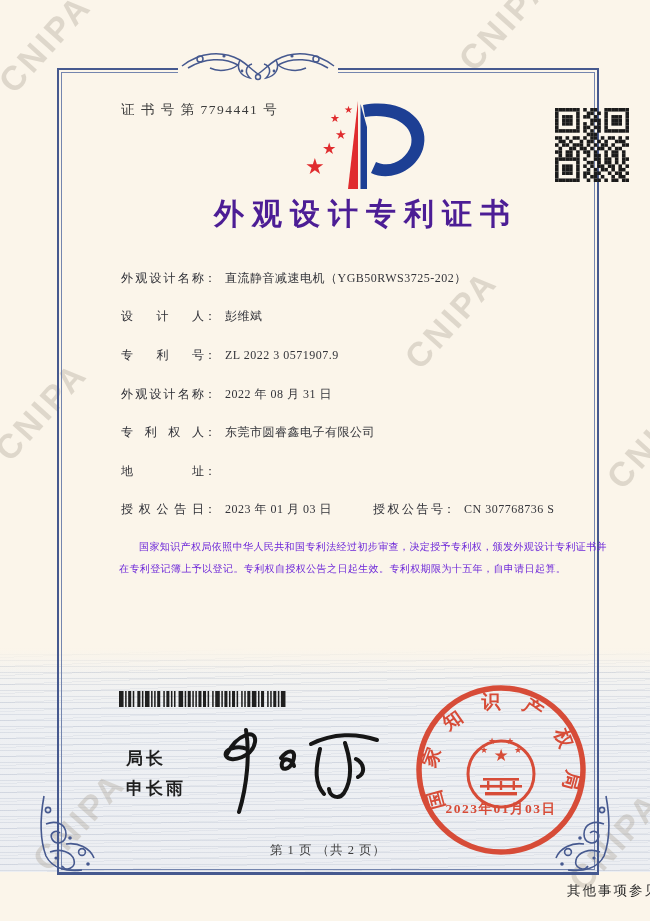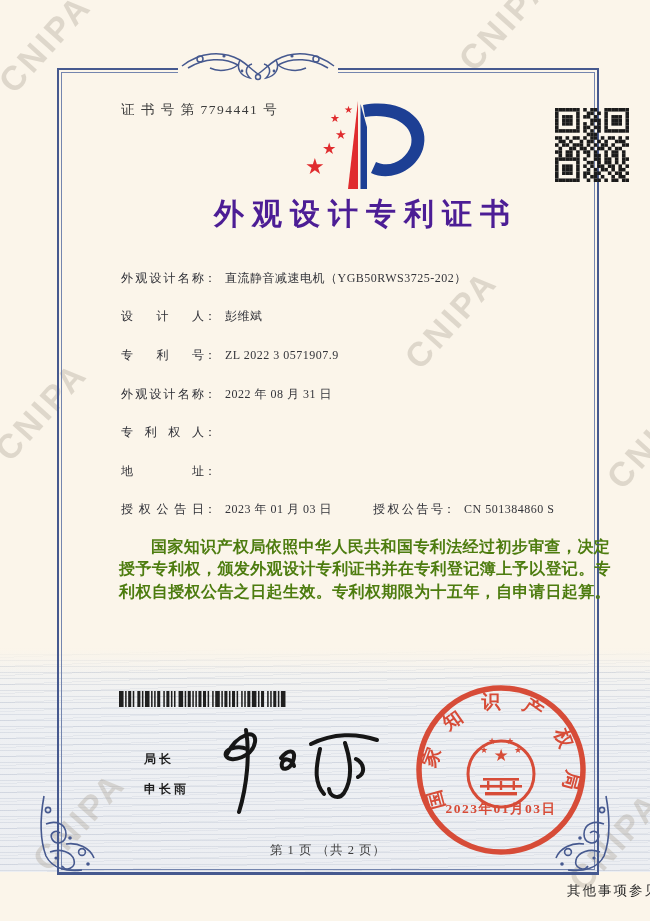--- a/index.html
+++ b/index.html
@@ -41,28 +41,28 @@
 
   .fields{position:absolute;left:80px;top:259px;width:500px;}
   .field-row{height:38.6px;display:flex;align-items:center;font-size:12px;color:#33343a;}
   .flabel{display:inline-block;width:83px;text-align:justify;text-align-last:justify;color:#2e2f36;}
   .fcolon{margin-right:9px;color:#2e2f36;}
   .fvalue{letter-spacing:.5px;}
   .grant-left{display:flex;align-items:center;width:252px;}
   .grant-right{display:flex;align-items:center;}
   .grant-right .flabel{width:70px;}
 
-  .paras{position:absolute;left:78px;top:536px;width:497px;font-size:16px;
-    line-height:22.4px;color:#4d7c0f;font-weight:bold;}
+  .paras{position:absolute;left:78px;top:536px;width:497px;font-size:10px;
+    line-height:22.4px;color:#6d28d9;}
   .paras p{margin:0;text-indent:2em;letter-spacing:.4px;}
 
   .barcode{position:absolute;left:78px;top:691px;width:168px;height:16px;}
 
-  .signer{position:absolute;left:103px;top:744px;font-family:Liberation Serif, serif;
-    font-size:12px;font-weight:600;color:#1e1e1e;letter-spacing:3px;line-height:30px;}
+  .signer{position:absolute;left:85px;top:744px;font-family:Liberation Serif, serif;
+    font-size:17px;font-weight:600;color:#1e1e1e;letter-spacing:3px;line-height:30px;}
   .signature{position:absolute;left:152px;top:718px;width:200px;height:102px;}
 
   .seal{position:absolute;left:372px;top:682px;width:176px;height:176px;opacity:.93;}
 
   .pagefoot{position:absolute;left:57px;top:842px;width:460px;text-align:center;
     font-size:12.5px;color:#3d3d3d;letter-spacing:1px;}
   .contnote{position:absolute;left:0;top:882px;width:650px;text-align:right;
     font-size:13.5px;color:#2b2b2b;letter-spacing:2px;}
   .star{font-family:"DejaVu Sans",sans-serif;}
 </style>
@@ -432,35 +432,36 @@
           <span class="fvalue">ZL 2022 3 0571907.9</span>
       </div>
       <div class="field-row">
         <span class="flabel">外观设计名称</span>
           <span class="fcolon">：</span>
           <span class="fvalue">2022 年 08 月 31 日</span>
       </div>
       <div class="field-row">
         <span class="flabel">专利权人</span>
           <span class="fcolon">：</span>
+          <span class="fvalue">东莞市圆睿鑫电子有限公司</span>
       </div>
       <div class="field-row">
         <span class="flabel">地址</span>
           <span class="fcolon">：</span>
       </div>
       <div class="field-row">
         <span class="grant-left">
           <span class="flabel">授权公告日</span>
             <span class="fcolon">：</span>
             <span class="fvalue">2023 年 01 月 03 日</span>
         </span>
         <span class="grant-right">
           <span class="flabel">授权公告号</span>
             <span class="fcolon">：</span>
-            <span class="fvalue">CN 501384860 S</span>
+            <span class="fvalue">CN 307768736 S</span>
         </span>
       </div>
     </div>
 
     <div class="paras">
       <p>国家知识产权局依照中华人民共和国专利法经过初步审查，决定授予专利权，颁发外观设计专利证书并在专利登记簿上予以登记。专利权自授权公告之日起生效。专利权期限为十五年，自申请日起算。</p>
     </div>
 
     <div class="barcode">
       <svg id="barcodesvg" width="168" height="16" viewBox="0 0 168 16">

